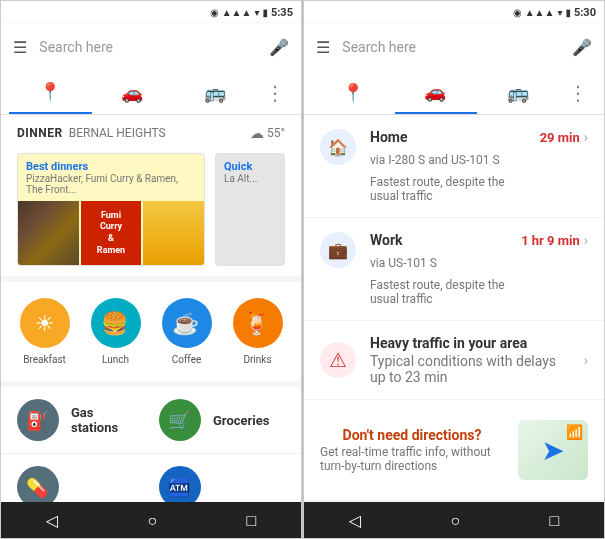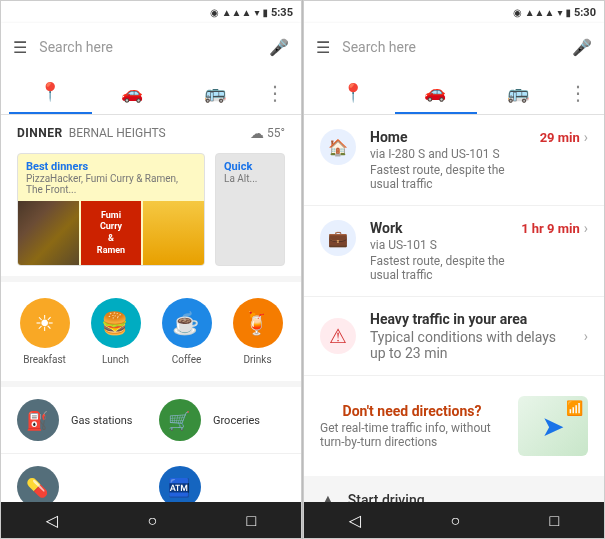--- a/index.html
+++ b/index.html
@@ -231,22 +231,23 @@
       height: 42px;
       border-radius: 50%;
       display: flex;
       align-items: center;
       justify-content: center;
       font-size: 18px;
       color: #fff;
       flex-shrink: 0;
     }
     .list-item-label {
-      font-size: 11px;
+      font-size: 13px;
       color: #333;
+      font-weight: bold;
     }
 
     
     .nav-bar {
       background: #222;
       height: 36px;
       display: flex;
       align-items: center;
       justify-content: space-around;
     }
@@ -283,21 +284,21 @@
     }
     .direction-info { flex: 1; }
     .direction-title {
       font-size: 14px;
       font-weight: bold;
       color: #333;
     }
     .direction-sub {
       font-size: 12px;
       color: #777;
-      margin-top: 2px;
+      margin-top: 8px;
     }
     .direction-time {
       font-size: 13px;
       font-weight: bold;
       color: #d32f2f;
       display: flex;
       align-items: center;
       gap: 4px;
     }
     .chevron { color: #aaa; font-size: 14px; }

